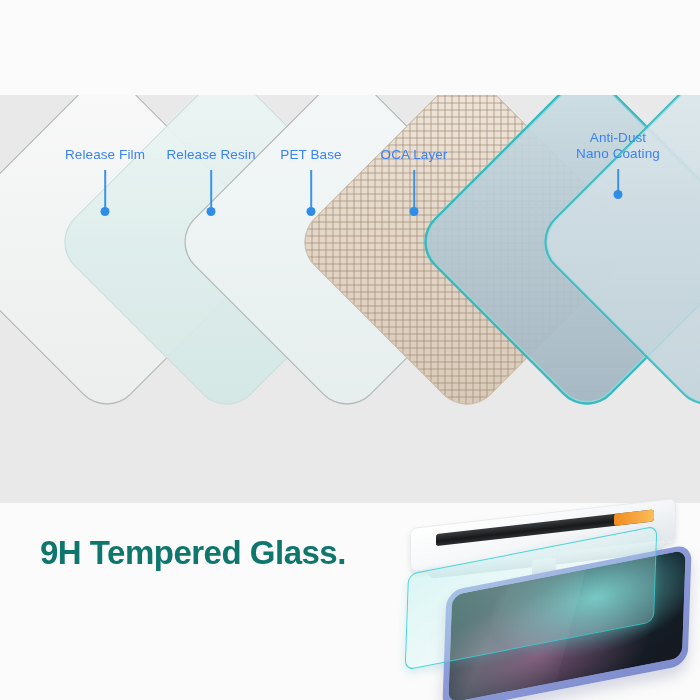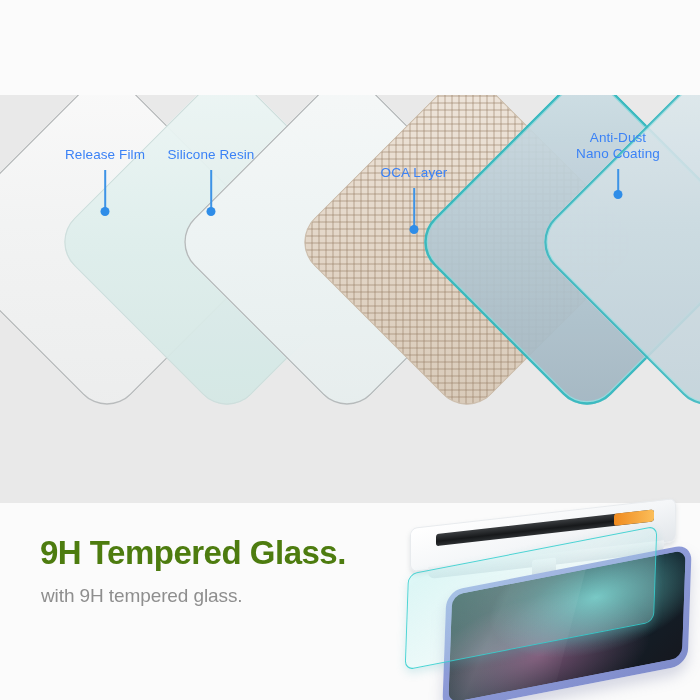--- a/index.html
+++ b/index.html
@@ -86,21 +86,21 @@
   }
   .callout .dot{
     position:absolute;left:50%;width:9px;height:9px;border-radius:50%;
     background:#2f8de8;transform:translateX(-50%);
   }
 
   
   .bottom{position:absolute;left:0;top:503px;width:700px;height:197px;background:#fbfbfb;}
   .headline{
     position:absolute;left:40px;top:31px;
-    font-size:33px;font-weight:bold;color:#4d7c0f;letter-spacing:-.5px;
+    font-size:33px;font-weight:bold;color:#0f766e;letter-spacing:-.5px;
   }
   .body-copy{
     position:absolute;left:41px;top:80px;width:340px;
     font-size:19px;color:#8e8e8e;line-height:26px;letter-spacing:-.1px;
   }
   .body-copy div{white-space:nowrap;}
 
   
   .photo{position:absolute;left:398px;top:4px;width:300px;height:190px;}
 
@@ -190,46 +190,50 @@
     </div>
   </div>
 
   <div class="callout" style="left:30px;top:147px;">
     <div class="txt">Release Film</div>
     <div class="stem" style="top:23px;height:40px;"></div>
     <div class="dot" style="top:60px;"></div>
   </div>
 
   <div class="callout" style="left:136px;top:147px;">
-    <div class="txt">Silicone Resin</div>
-    <div class="stem" style="top:23px;height:40px;"></div>
-    <div class="dot" style="top:60px;"></div>
-  </div>
-
-
-  <div class="callout" style="left:339px;top:165px;">
+    <div class="txt">Release Resin</div>
+    <div class="stem" style="top:23px;height:40px;"></div>
+    <div class="dot" style="top:60px;"></div>
+  </div>
+
+  <div class="callout" style="left:236px;top:147px;">
+    <div class="txt">PET Base</div>
+    <div class="stem" style="top:23px;height:40px;"></div>
+    <div class="dot" style="top:60px;"></div>
+  </div>
+
+  <div class="callout" style="left:339px;top:147px;">
     <div class="txt">OCA Layer</div>
     <div class="stem" style="top:23px;height:40px;"></div>
     <div class="dot" style="top:60px;"></div>
   </div>
 
 
   <div class="callout" style="left:543px;top:130px;">
     <div class="txt">Anti-Dust
 Nano Coating</div>
     <div class="stem" style="top:39px;height:24px;"></div>
     <div class="dot" style="top:60px;"></div>
   </div>
 
   <div class="bottom">
 
     <div class="headline">9H Tempered Glass.</div>
 
     <div class="body-copy">
-      <div>with 9H tempered glass.</div>
     </div>
 
     <div class="photo">
 
       <div class="tray">
         <div class="tray-body"></div>
         <div class="tray-slot"></div>
         <div class="tray-orange"></div>
         <div class="tray-lip"></div>
         <div class="tray-tab"></div>

